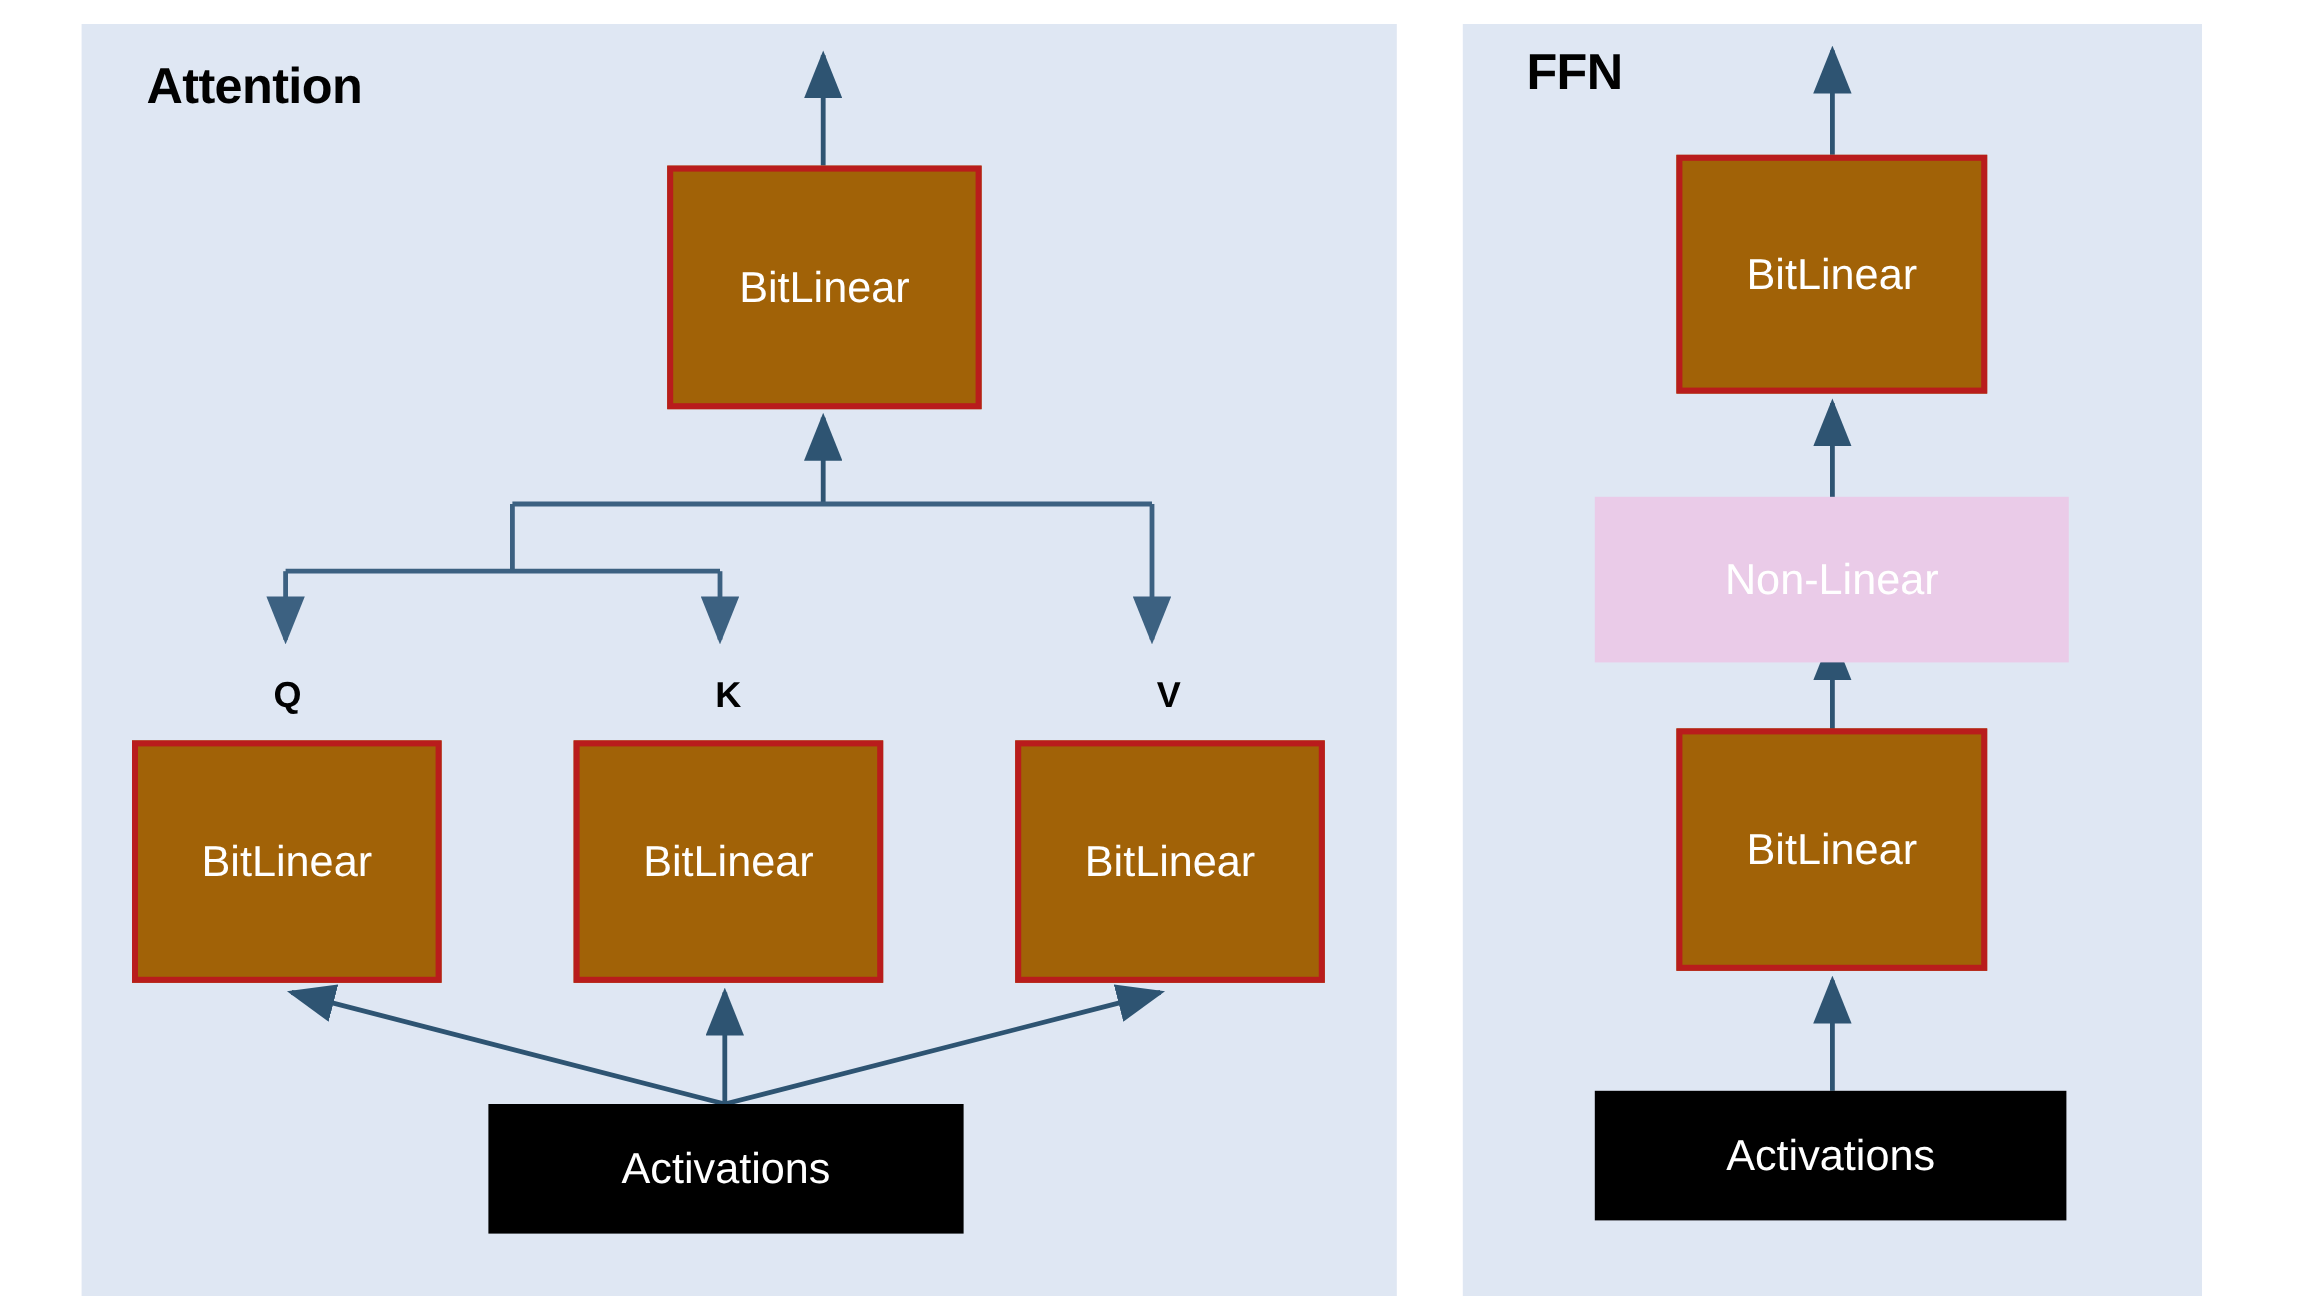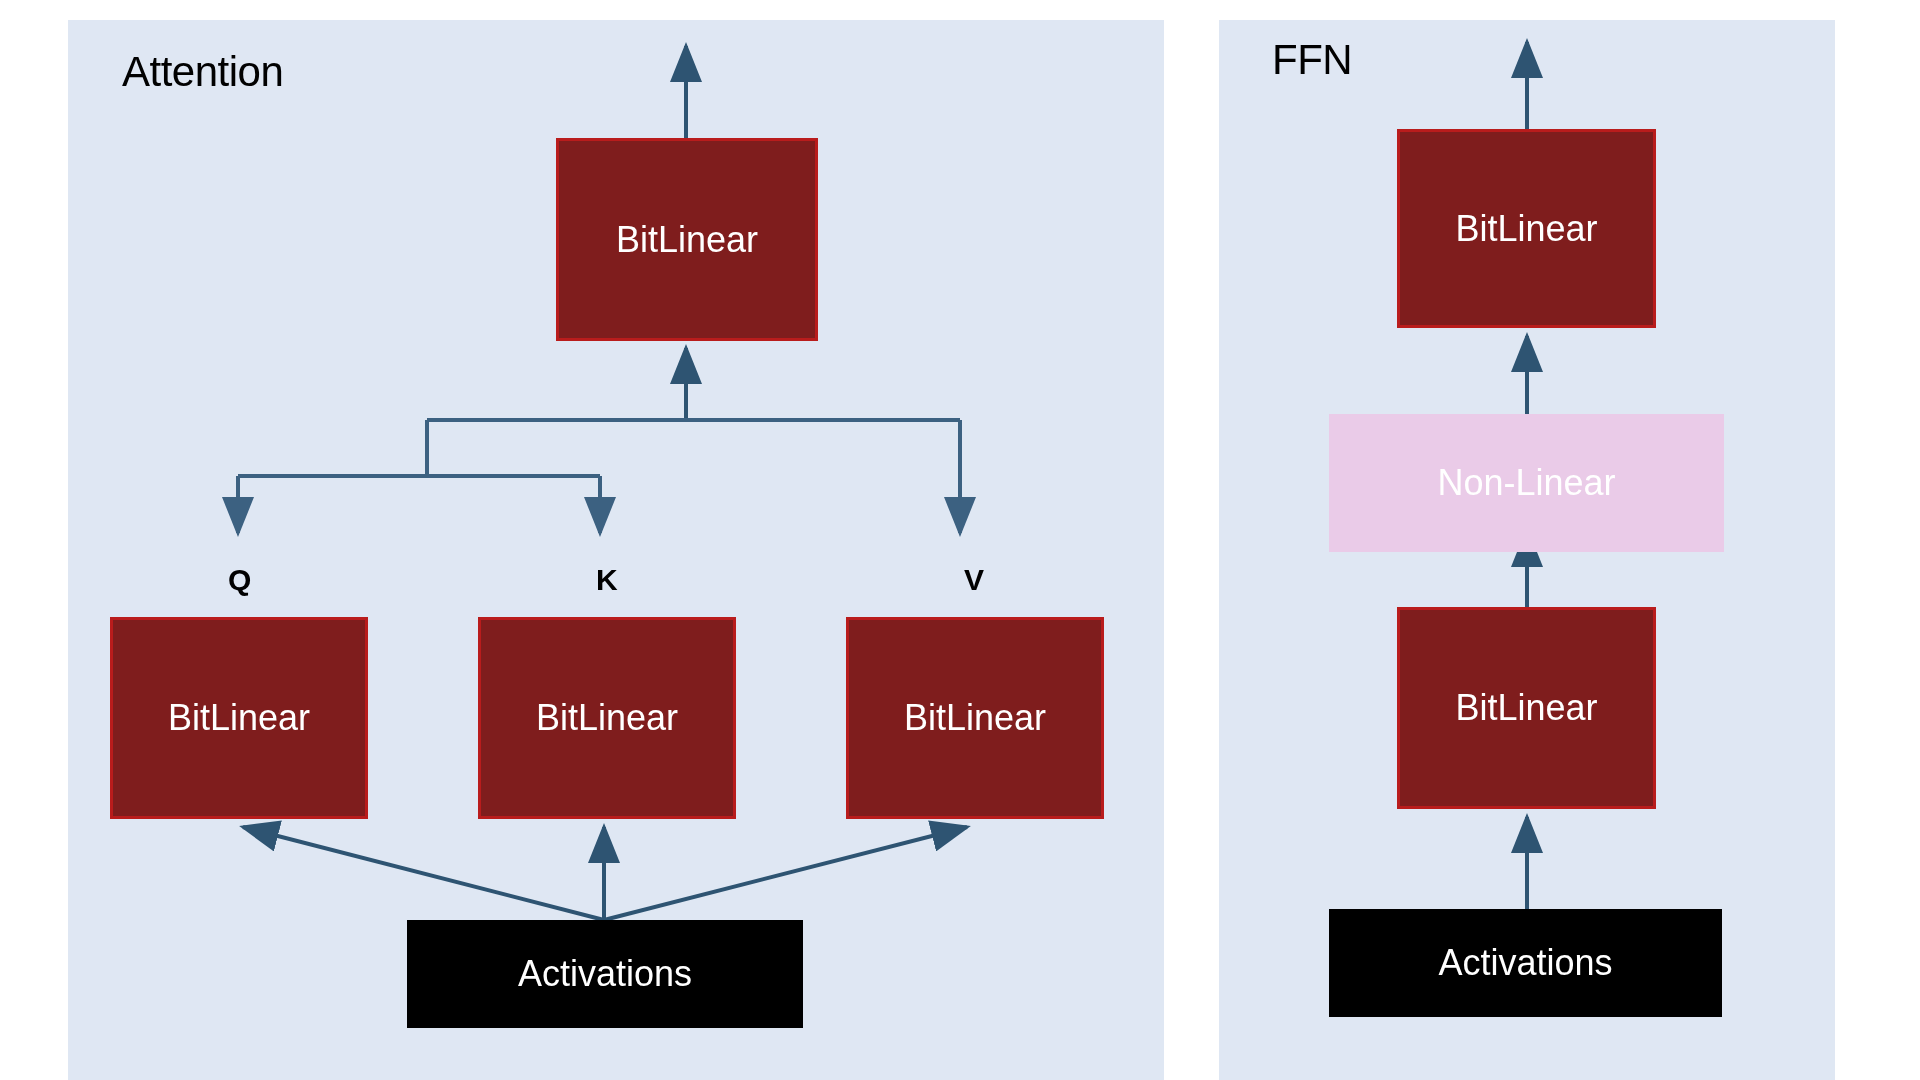--- a/index.html
+++ b/index.html
@@ -17,43 +17,43 @@
   }
   .panel {
     position: absolute;
     background: #dfe7f3;
   }
   #panel-attention { left: 68px;  top: 20px; width: 1096px; height: 1069px; }
   #panel-ffn       { left: 1219px; top: 20px; width: 616px;  height: 1064px; }
 
   .panel-title {
     position: absolute;
-    font-weight: normal;
+    font-weight: bold;
     font-size: 42px;
     color: #010101;
     letter-spacing: -0.5px;
     white-space: nowrap;
   }
   #title-attention { left: 122px; top: 48px; }
   #title-ffn       { left: 1272px; top: 36px; }
 
   .node {
     position: absolute;
     display: flex;
     align-items: center;
     justify-content: center;
     color: #ffffff;
     font-size: 36px;
     font-weight: 400;
     box-sizing: border-box;
     white-space: nowrap;
   }
   .node-bitlinear {
-    background: #7f1d1d;
-    border: 3px solid #b91c1c;
+    background: #a16207;
+    border: 5px solid #b91c1c;
   }
   .node-activations {
     background: #000000;
     border: none;
   }
   .node-nonlinear {
     background: #eacbe8;
     border: none;
   }
 

